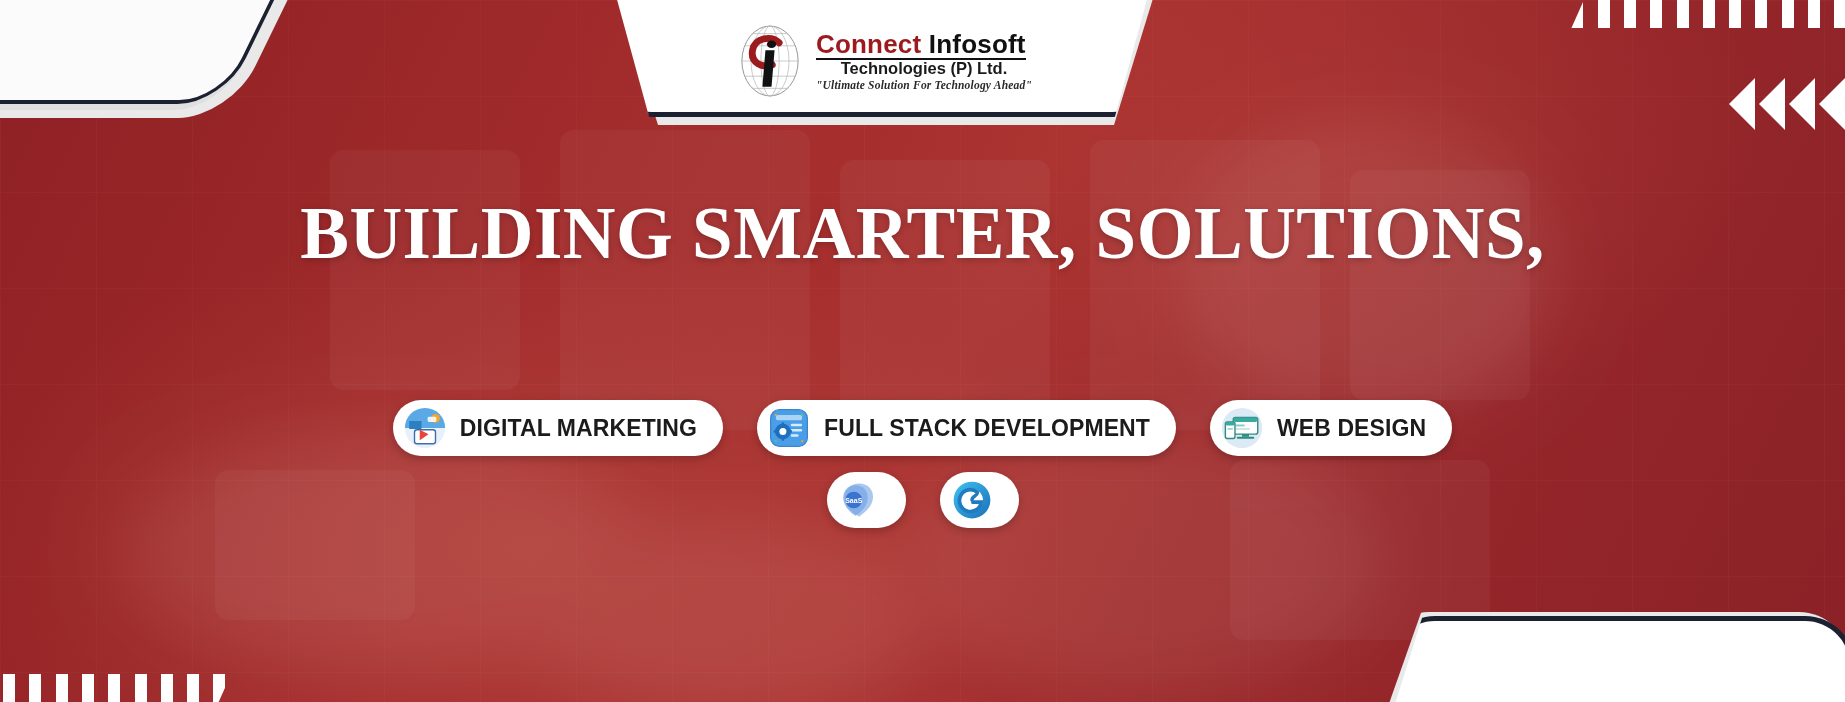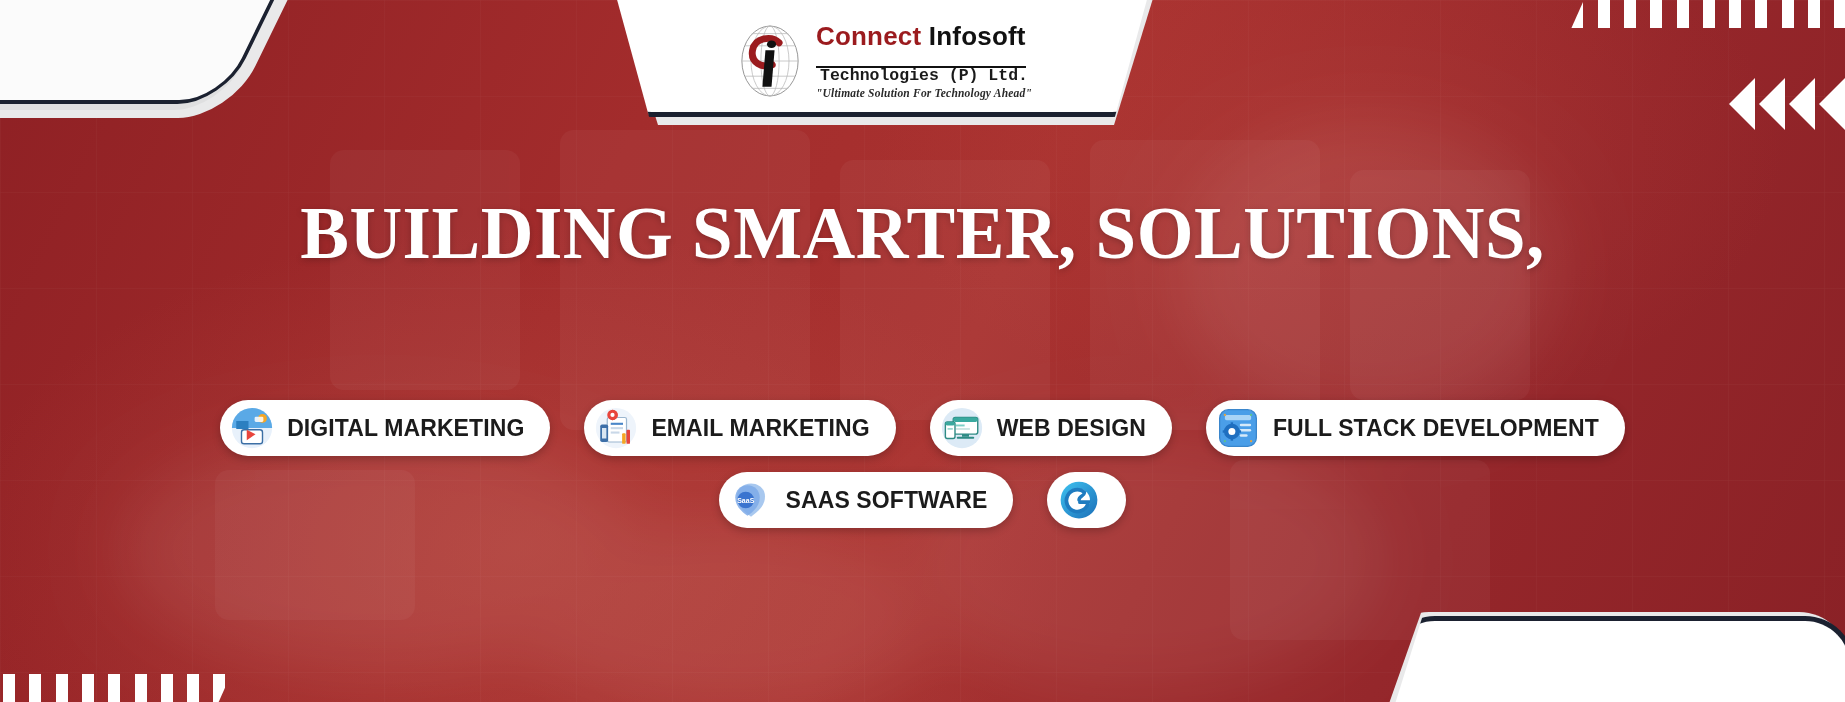--- a/index.html
+++ b/index.html
@@ -120,26 +120,26 @@
   
   .logo-wrap{
     position:absolute; left:598px; top:6px; width:568px; height:110px;
     display:flex; align-items:center; justify-content:center; gap:8px;
   }
   .logo-globe{ width:76px; height:76px; flex:0 0 auto; }
   .logo-text{ display:flex; flex-direction:column; line-height:1; }
   .logo-line1{
     font-family:"Liberation Sans", sans-serif;
     font-weight:bold; font-size:26px; letter-spacing:.2px;
-    border-bottom:2.5px solid #111; padding-bottom:17px; width:max-content;
+    border-bottom:2.5px solid #111; padding-bottom:1px; width:max-content;
   }
   .logo-line1 .c1{ color:#9b1b1e; }
   .logo-line1 .c2{ color:#111111; }
   .logo-line2{
-    font-family:Liberation Mono, monospace;
+    font-family:Liberation Sans, sans-serif;
     font-weight:bold; font-size:16.5px; color:#1a1a1a;
     text-align:center;
   }
   .logo-tag{
     font-family:"Liberation Serif", serif;
     font-style:italic; font-weight:bold; font-size:11.5px; color:#2a2a2a;
     margin-top:4px; text-align:center; letter-spacing:.2px;
   }
 
   
@@ -265,52 +265,20 @@
               <path d="M6 16h14v9H6z" fill="#2c7fc0"></path>
               <rect x="12" y="26" width="24" height="16" rx="3" fill="#fff" stroke="#3c6fa5" stroke-width="1.6"></rect>
               <path d="M18 38l10-7-10-5z" fill="#e8453c"></path>
               <circle cx="36" cy="13" r="5" fill="#f5a623"></circle>
               <rect x="27" y="11" width="10" height="6" rx="1.5" fill="#fff" opacity=".85"></rect>
             </svg></span>
           <span class="pill-label">DIGITAL MARKETING</span>
         </div>
         <div class="pill">
           <span class="pill-icon"><svg viewBox="0 0 48 48">
-              <circle cx="24" cy="24" r="23" fill="#eef4fb"></circle>
-              <rect x="14" y="12" width="22" height="28" rx="2" fill="#fff" stroke="#9bb6cf" stroke-width="1.4"></rect>
-              <rect x="18" y="18" width="14" height="2.4" fill="#4a86c8"></rect>
-              <rect x="18" y="23" width="14" height="2.4" fill="#c9d8e8"></rect>
-              <rect x="18" y="28" width="10" height="2.4" fill="#c9d8e8"></rect>
-              <rect x="6" y="20" width="9" height="20" rx="2" fill="#3d6fa8"></rect>
-              <rect x="8" y="24" width="5" height="12" fill="#d9e6f2"></rect>
-              <circle cx="20" cy="9" r="6" fill="#e8453c"></circle>
-              <path d="M20 3a6 6 0 0 1 0 12z" fill="#e8453c"></path>
-              <circle cx="20" cy="9" r="2.4" fill="#fff"></circle>
-              <rect x="31" y="30" width="4" height="12" rx="1" fill="#f5a623"></rect>
-              <rect x="36" y="26" width="4" height="16" rx="1" fill="#e8453c"></rect>
-            </svg></span>
-          <span class="pill-label">EMAIL MARKETING</span>
-        </div>
-        <div class="pill">
-          <span class="pill-icon"><svg viewBox="0 0 48 48">
-              <circle cx="24" cy="24" r="23" fill="#dceaf6"></circle>
-              <rect x="14" y="12" width="28" height="19" rx="2.4" fill="#fff" stroke="#2e8b84" stroke-width="1.6"></rect>
-              <rect x="14" y="12" width="28" height="5" rx="2.4" fill="#3aa99f"></rect>
-              <rect x="17" y="20" width="10" height="2.2" fill="#7ed0c6"></rect>
-              <rect x="17" y="24" width="16" height="2.2" fill="#cfe6e3"></rect>
-              <rect x="24" y="31" width="8" height="3" fill="#2e8b84"></rect>
-              <rect x="18" y="34" width="20" height="2.4" rx="1.2" fill="#2e8b84"></rect>
-              <rect x="5" y="17" width="11" height="19" rx="2.2" fill="#fff" stroke="#2e8b84" stroke-width="1.6"></rect>
-              <rect x="5" y="17" width="11" height="4" rx="2.2" fill="#3aa99f"></rect>
-              <rect x="7.5" y="24" width="6" height="2" fill="#9bd8d1"></rect>
-            </svg></span>
-          <span class="pill-label">WEB DESIGN</span>
-        </div>
-        <div class="pill">
-          <span class="pill-icon"><svg viewBox="0 0 48 48">
               <rect x="3" y="3" width="42" height="42" rx="10" fill="#4a9ee8"></rect>
               <rect x="3" y="3" width="42" height="42" rx="10" fill="none" stroke="#3a86cc" stroke-width="1.5"></rect>
               <rect x="9" y="9" width="30" height="6" rx="2" fill="#a9d4f6"></rect>
               <rect x="26" y="19" width="13" height="3" rx="1.5" fill="#d6eaf9"></rect>
               <rect x="26" y="25" width="13" height="3" rx="1.5" fill="#d6eaf9"></rect>
               <rect x="26" y="31" width="9" height="3" rx="1.5" fill="#d6eaf9"></rect>
               <circle cx="17" cy="28" r="9" fill="#1f6fc0"></circle>
               <circle cx="17" cy="28" r="4" fill="#fff"></circle>
               <g fill="#1f6fc0">
                 <rect x="15.6" y="17.5" width="2.8" height="4"></rect>
@@ -318,30 +286,44 @@
                 <rect x="6.5" y="26.6" width="4" height="2.8"></rect>
                 <rect x="23.5" y="26.6" width="4" height="2.8"></rect>
               </g>
               <circle cx="9" cy="9" r="1.3" fill="#e8a33c"></circle>
               <circle cx="39" cy="9" r="1.3" fill="#5bc48a"></circle>
               <circle cx="9" cy="39" r="1.3" fill="#5bc48a"></circle>
               <circle cx="39" cy="39" r="1.3" fill="#e8a33c"></circle>
             </svg></span>
           <span class="pill-label">FULL STACK DEVELOPMENT</span>
         </div>
+        <div class="pill">
+          <span class="pill-icon"><svg viewBox="0 0 48 48">
+              <circle cx="24" cy="24" r="23" fill="#dceaf6"></circle>
+              <rect x="14" y="12" width="28" height="19" rx="2.4" fill="#fff" stroke="#2e8b84" stroke-width="1.6"></rect>
+              <rect x="14" y="12" width="28" height="5" rx="2.4" fill="#3aa99f"></rect>
+              <rect x="17" y="20" width="10" height="2.2" fill="#7ed0c6"></rect>
+              <rect x="17" y="24" width="16" height="2.2" fill="#cfe6e3"></rect>
+              <rect x="24" y="31" width="8" height="3" fill="#2e8b84"></rect>
+              <rect x="18" y="34" width="20" height="2.4" rx="1.2" fill="#2e8b84"></rect>
+              <rect x="5" y="17" width="11" height="19" rx="2.2" fill="#fff" stroke="#2e8b84" stroke-width="1.6"></rect>
+              <rect x="5" y="17" width="11" height="4" rx="2.2" fill="#3aa99f"></rect>
+              <rect x="7.5" y="24" width="6" height="2" fill="#9bd8d1"></rect>
+            </svg></span>
+          <span class="pill-label">WEB DESIGN</span>
+        </div>
       </div>
     <div class="pill-row" id="row2">
         <div class="pill">
           <span class="pill-icon"><svg viewBox="0 0 48 48">
               <path d="M24 5c9 0 16 6 16 15 0 11-9 18-16 23C17 38 8 31 8 20 8 11 15 5 24 5z" fill="#a8c8ef"></path>
               <path d="M20 7c8 0 14 6 14 14 0 10-8 17-14 21-6-4-14-11-14-21C6 13 12 7 20 7z" fill="#7eaae8" opacity=".85"></path>
               <circle cx="18" cy="24" r="9.5" fill="#3a74cf"></circle>
               <text x="18" y="27.5" font-family="Liberation Sans, sans-serif" font-size="8" font-weight="bold" fill="#fff" text-anchor="middle">SaaS</text>
             </svg></span>
-          <span class="pill-label">SAAS SOFTWARE</span>
         </div>
         <div class="pill">
           <span class="pill-icon"><svg viewBox="0 0 48 48">
               <circle cx="24" cy="24" r="21" fill="url(#sg)"></circle>
               <defs>
                 <linearGradient id="sg" x1="0" y1="0" x2="1" y2="1">
                   <stop offset="0" stop-color="#3ec2f0"></stop>
                   <stop offset="1" stop-color="#1b6fb8"></stop>
                 </linearGradient>
               </defs>

